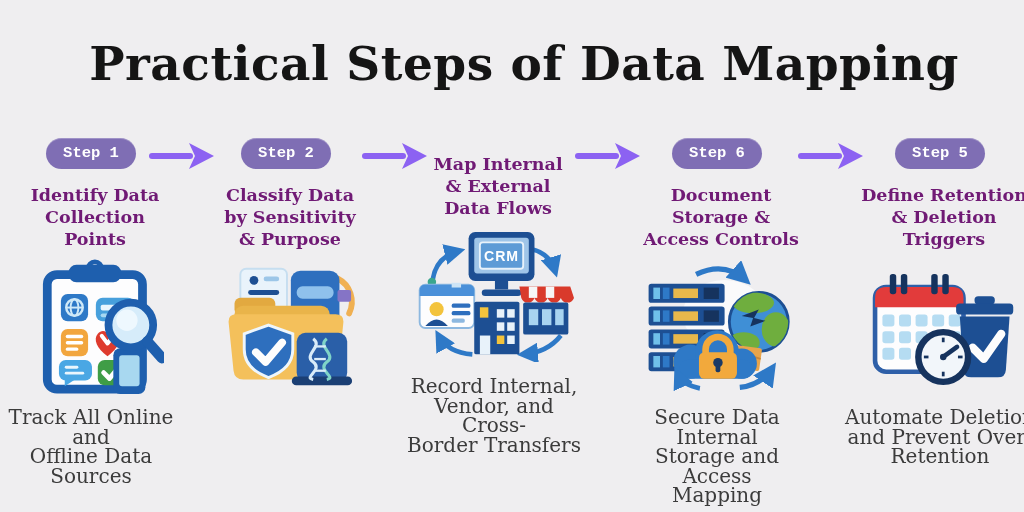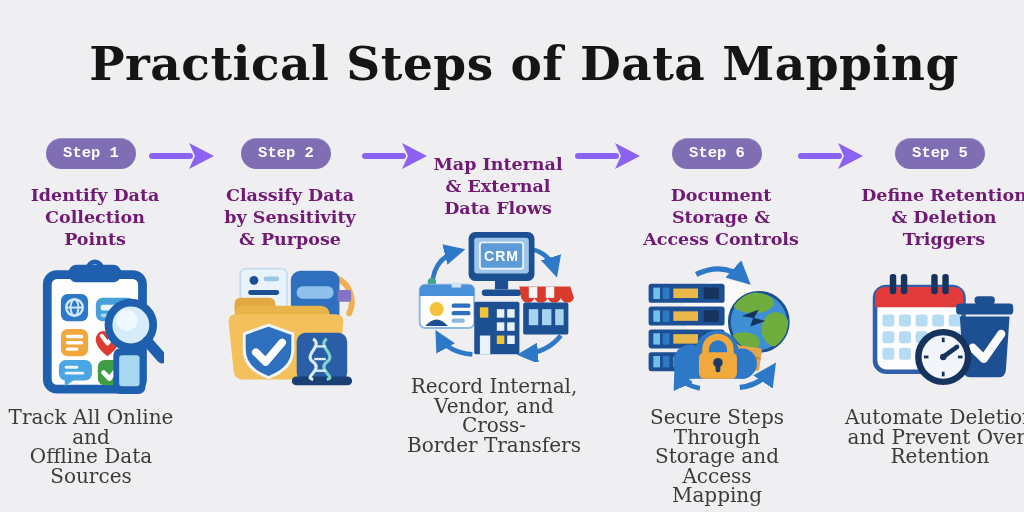--- a/index.html
+++ b/index.html
@@ -227,21 +227,21 @@
         <circle cx="106" cy="108" r="16" fill="#2e79c7"></circle>
         <rect x="40" y="104" width="78" height="20" rx="10" fill="#2e79c7"></rect>
         <path d="M68 98 v-5 a13 13 0 0 1 26 0 v5" fill="none" stroke="#f2a93c" stroke-width="7"></path>
         <rect x="61" y="96" width="40" height="28" rx="6" fill="#f2a93c"></rect>
         <circle cx="81" cy="107" r="5" fill="#1b3a66"></circle>
         <rect x="78.5" y="108" width="5" height="9" rx="2" fill="#1b3a66"></rect>
         <path d="M104 133 q22 -2 34 -20" fill="none" stroke="#2e79c7" stroke-width="5.5" marker-end="url(#mk4)"></path>
         <path d="M62 134 q-18 -3 -24 -16" fill="none" stroke="#2e79c7" stroke-width="5" marker-end="url(#mk4)"></path>
       </svg>
     </div>
-    <p class="step-desc">Secure Steps Through
+    <p class="step-desc">Secure Data Internal
 Storage and Access
 Mapping</p>
   </section>
 
   <section class="step" style="left:843px;width:194px;">
     <div class="badge">
       <span>Step 5</span>
     </div>
     <h2 class="step-title">Define Retention
 &amp; Deletion

